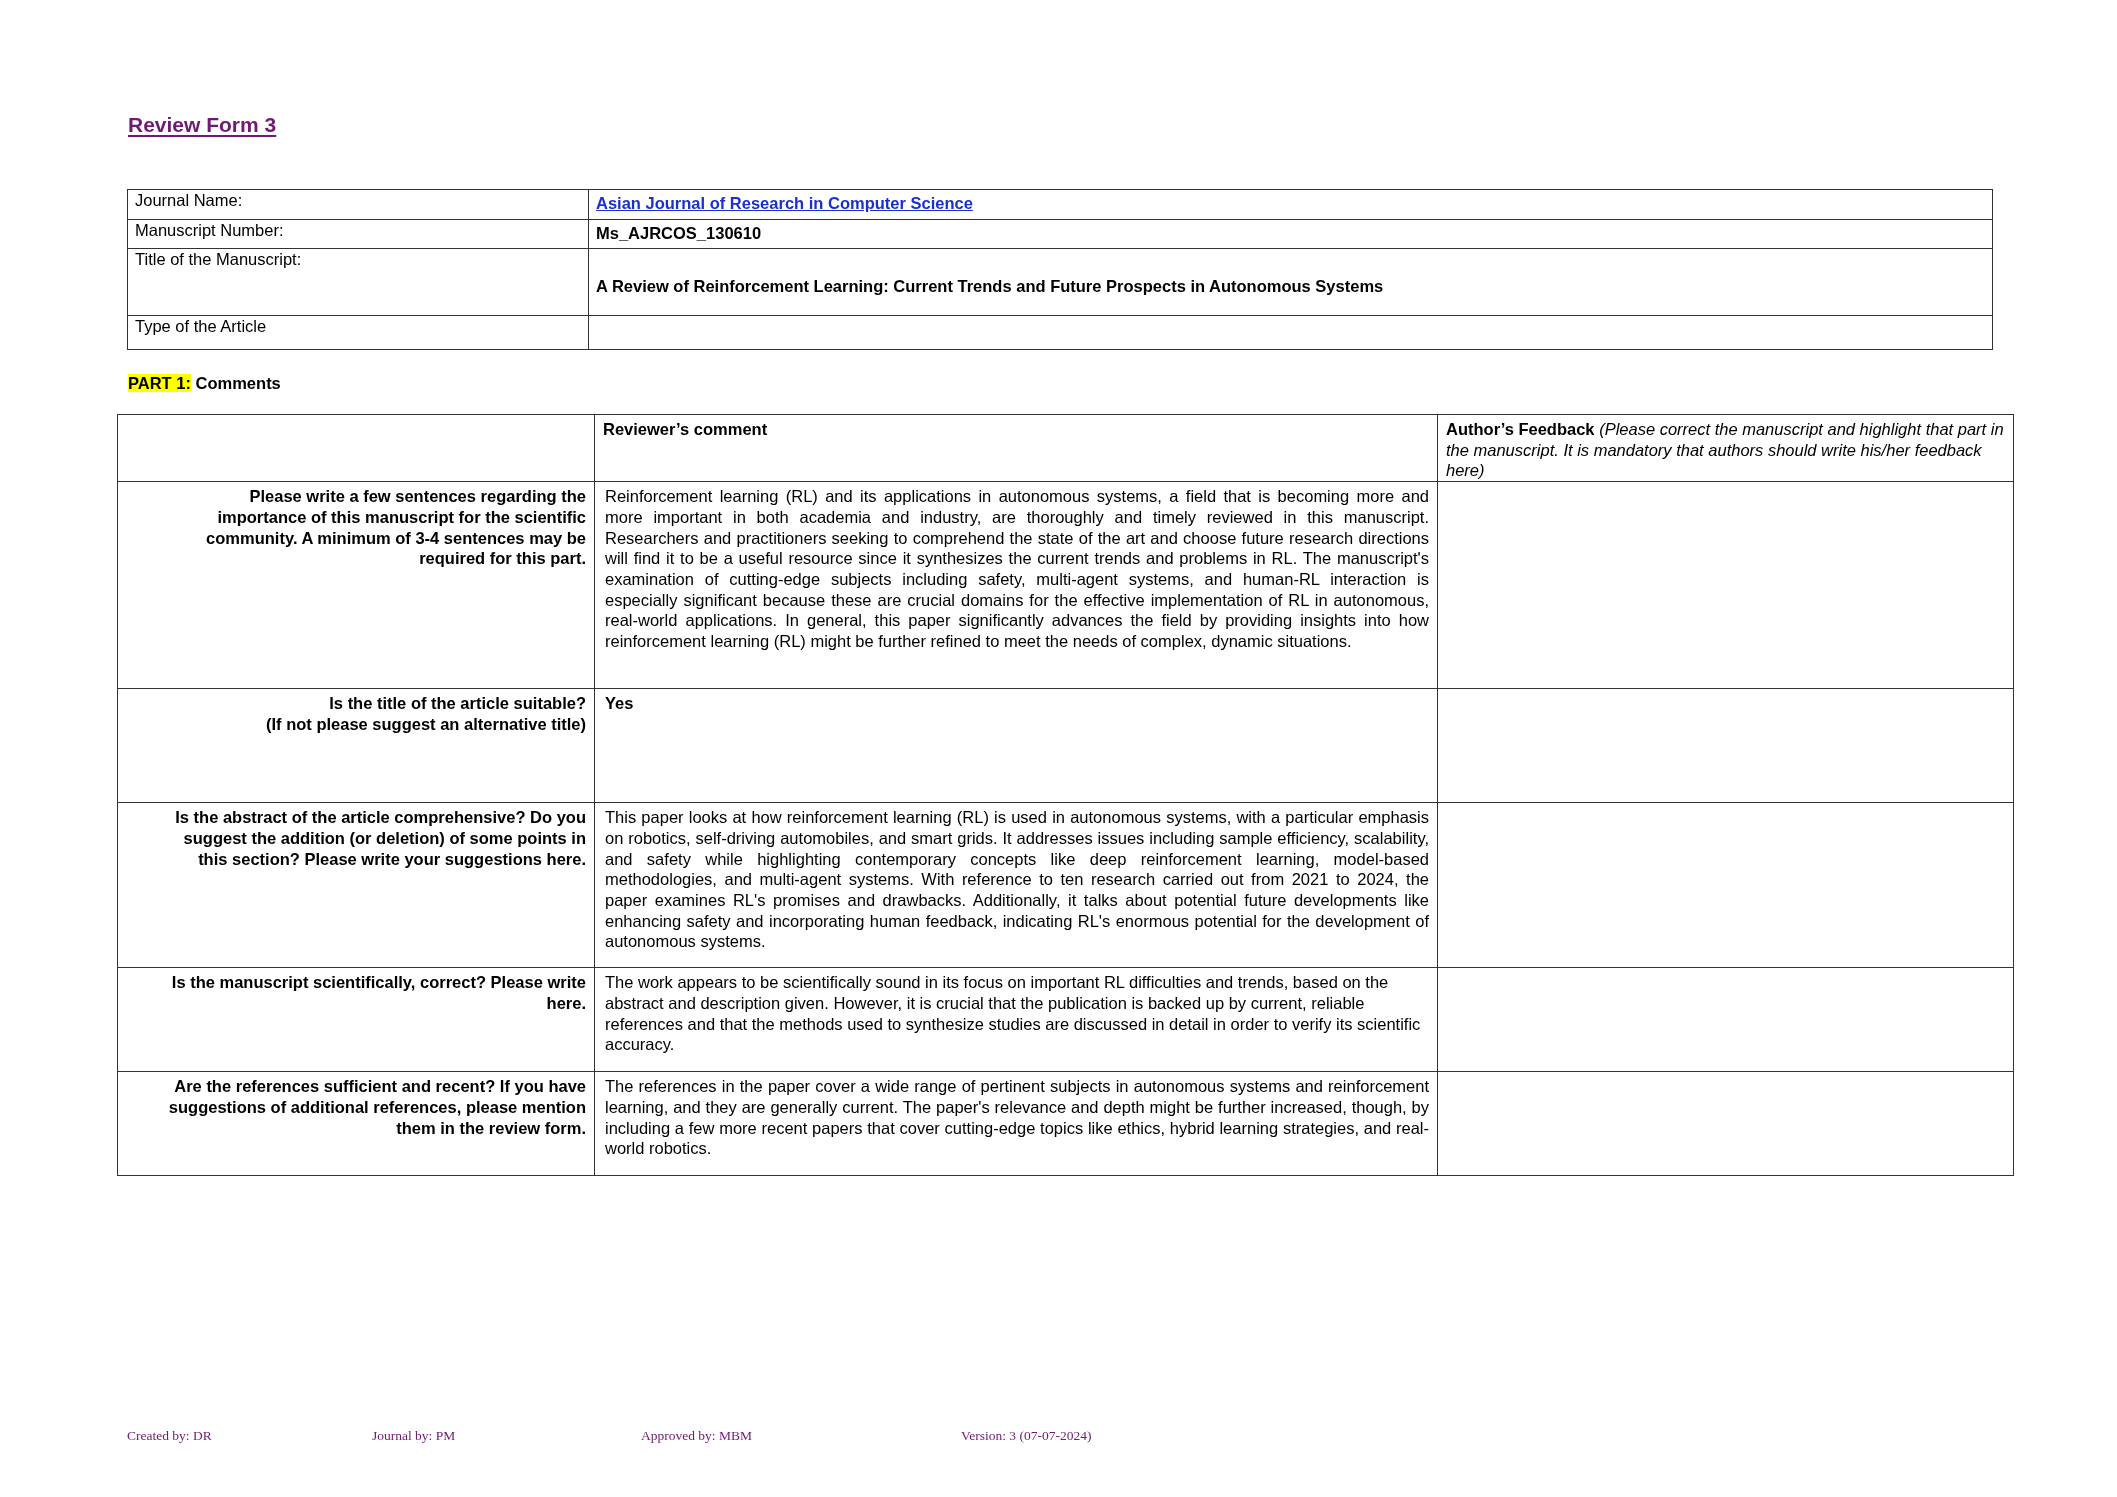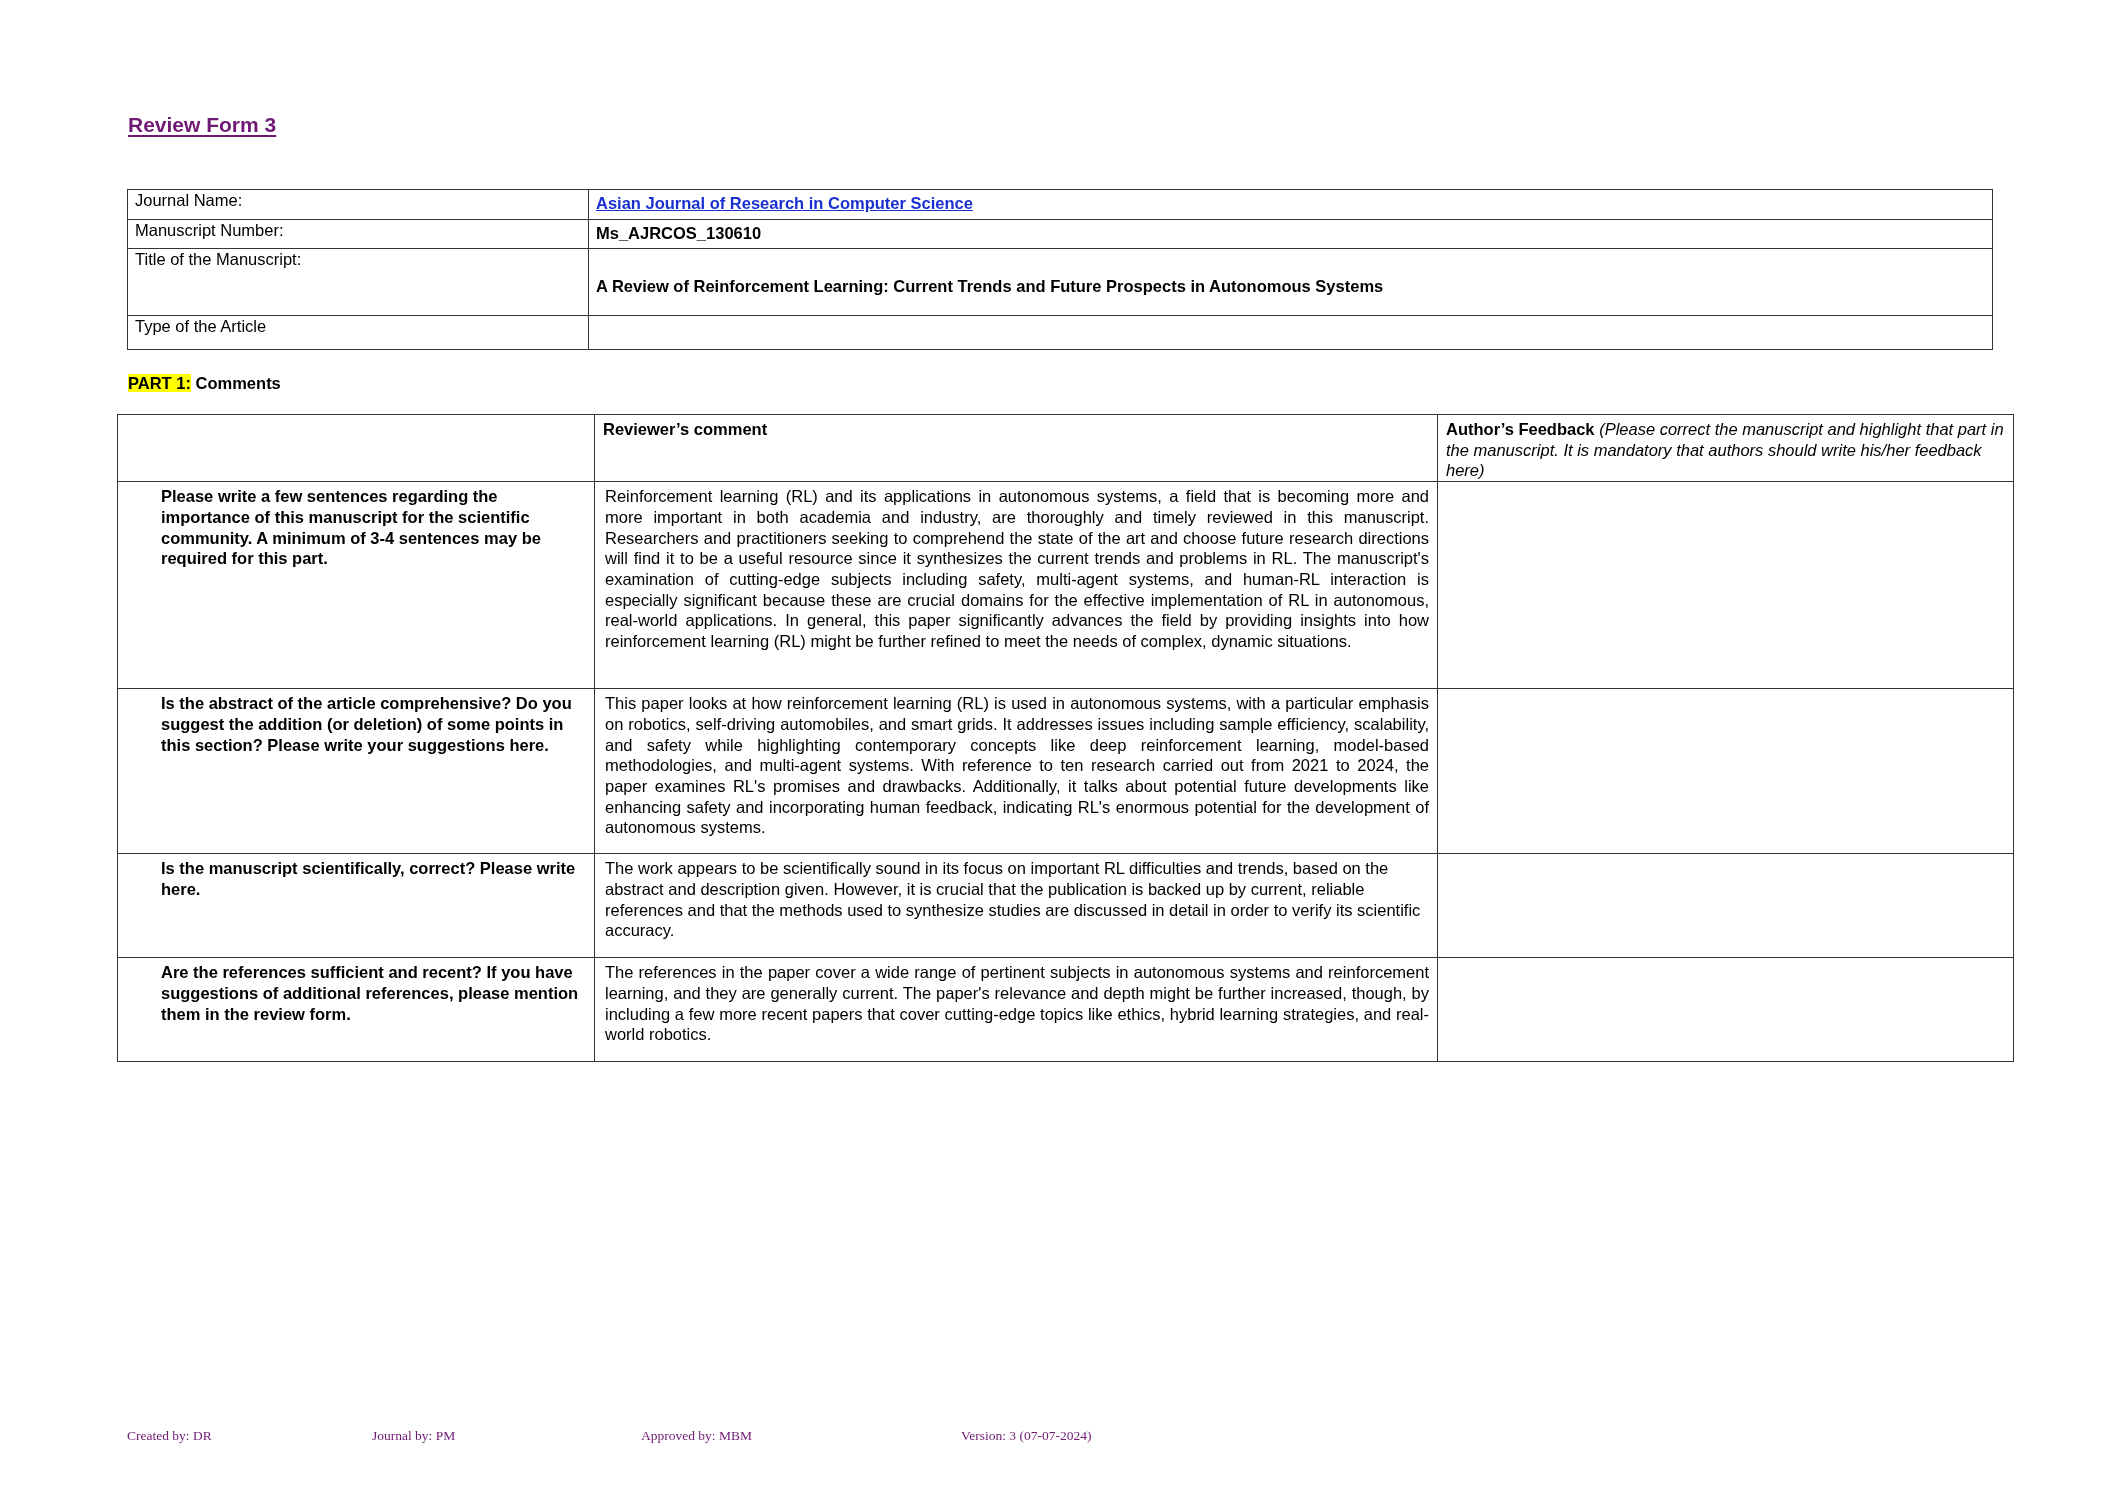--- a/index.html
+++ b/index.html
@@ -39,21 +39,21 @@
   #comments-table {
     left: 117px; top: 414px; width: 1896px; border-collapse: collapse; table-layout: fixed;
     font-size: 16.5px; line-height: 20.7px;
   }
   #comments-table td {
     border: 1.5px solid #333; vertical-align: top; padding: 4px 8px 0 8px;
   }
   #comments-table col.c1 { width: 477px; }
   #comments-table col.c2 { width: 843px; }
   #comments-table col.c3 { width: 576px; }
-  #comments-table td.q { font-weight: bold; padding-left: 43px; padding-right: 8px; }
+  #comments-table td.q { font-weight: bold; padding-left: 43px; padding-right: 8px; text-align: right; }
   #comments-table td.rc { text-align: justify; padding-left: 10px; padding-right: 8px; }
   #comments-table td.rc.left { text-align: left; }
   #comments-table td.yes { font-weight: bold; }
   #comments-table tr.hdr td { height: 58px; }
   #comments-table tr.row1 td { height: 202px; }
   #comments-table tr.row2 td { height: 109px; }
   #comments-table tr.row3 td { height: 160px; }
   #comments-table tr.row4 td { height: 99px; }
   #comments-table tr.row5 td { height: 99px; }
   .hdr-bold { font-weight: bold; }
@@ -106,20 +106,28 @@
       <tr class="hdr">
     <td></td>
     <td class="hdr-bold">Reviewer’s comment</td>
     <td><span class="hdr-bold">Author’s Feedback</span><span class="hdr-ital"> (Please correct the manuscript and highlight that part in the manuscript. It is mandatory that authors should write his/her feedback here)</span></td>
   </tr>
   <tr class="row1">
     <td class="q">Please write a few sentences regarding the importance of this manuscript for the scientific community. A minimum of 3-4 sentences may be required for this part.</td>
     <td class="rc">Reinforcement learning (RL) and its applications in autonomous systems, a field that is becoming more and more important in both academia and industry, are thoroughly and timely reviewed in this manuscript. Researchers and practitioners seeking to comprehend the state of the art and choose future research directions will find it to be a useful resource since it synthesizes the current trends and problems in RL. The manuscript's examination of cutting-edge subjects including safety, multi-agent systems, and human-RL interaction is especially significant because these are crucial domains for the effective implementation of RL in autonomous, real-world applications. In general, this paper significantly advances the field by providing insights into how reinforcement learning (RL) might be further refined to meet the needs of complex, dynamic situations.</td>
     <td></td>
   </tr>
+  <tr class="row2">
+    <td class="q">
+          <div>Is the title of the article suitable?</div>
+          <div>(If not please suggest an alternative title)</div>
+        </td>
+    <td class="rc yes">Yes</td>
+    <td></td>
+  </tr>
   <tr class="row3">
     <td class="q">Is the abstract of the article comprehensive? Do you suggest the addition (or deletion) of some points in this section? Please write your suggestions here.</td>
     <td class="rc">This paper looks at how reinforcement learning (RL) is used in autonomous systems, with a particular emphasis on robotics, self-driving automobiles, and smart grids. It addresses issues including sample efficiency, scalability, and safety while highlighting contemporary concepts like deep reinforcement learning, model-based methodologies, and multi-agent systems. With reference to ten research carried out from 2021 to 2024, the paper examines RL's promises and drawbacks. Additionally, it talks about potential future developments like enhancing safety and incorporating human feedback, indicating RL's enormous potential for the development of autonomous systems.</td>
     <td></td>
   </tr>
   <tr class="row4">
     <td class="q">Is the manuscript scientifically, correct? Please write here.</td>
     <td class="rc left">The work appears to be scientifically sound in its focus on important RL difficulties and trends, based on the abstract and description given. However, it is crucial that the publication is backed up by current, reliable references and that the methods used to synthesize studies are discussed in detail in order to verify its scientific accuracy.</td>
     <td></td>
   </tr>

